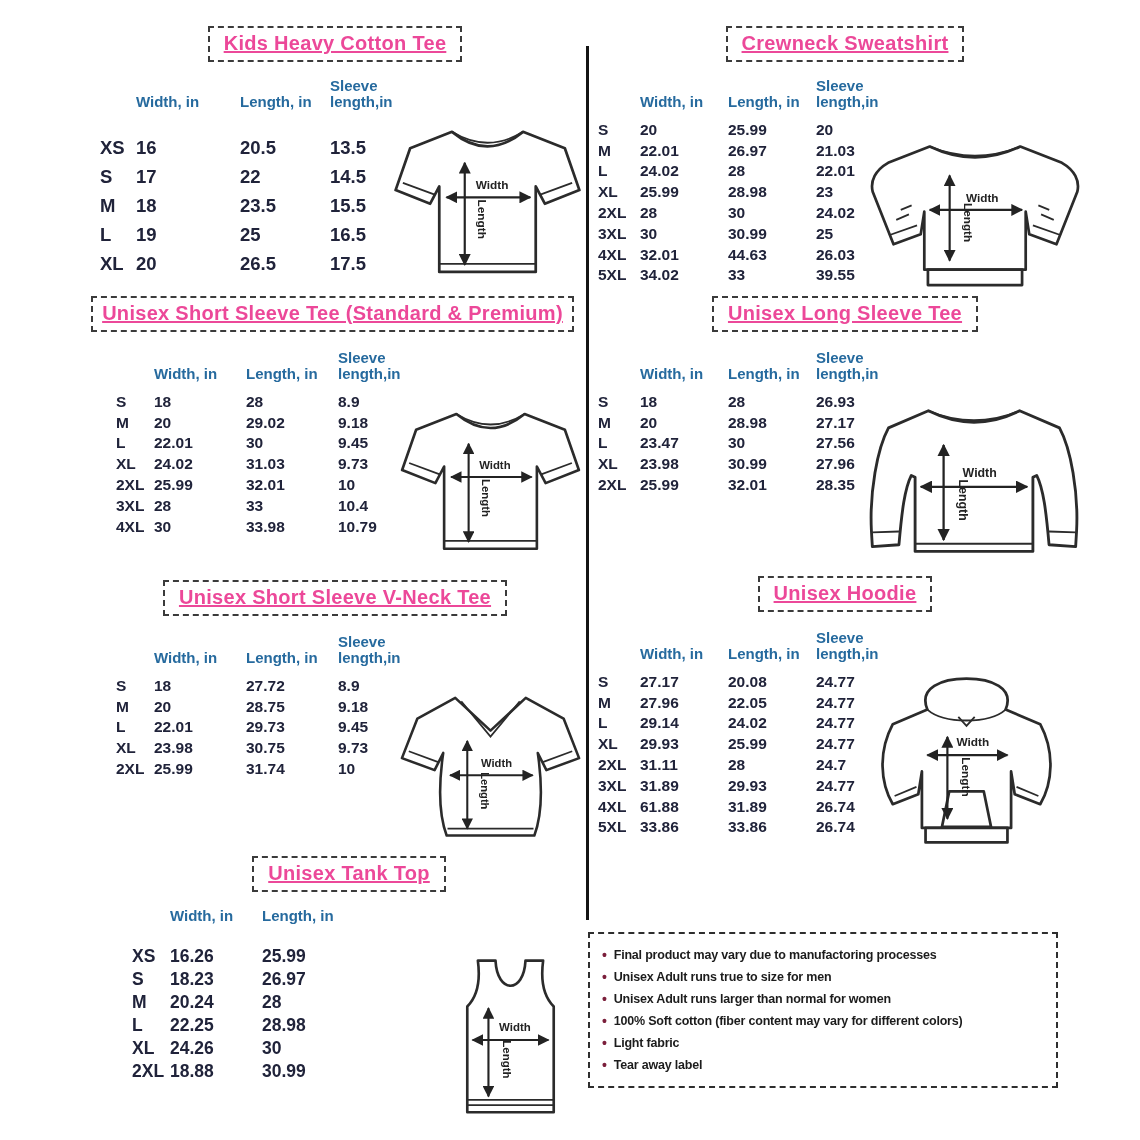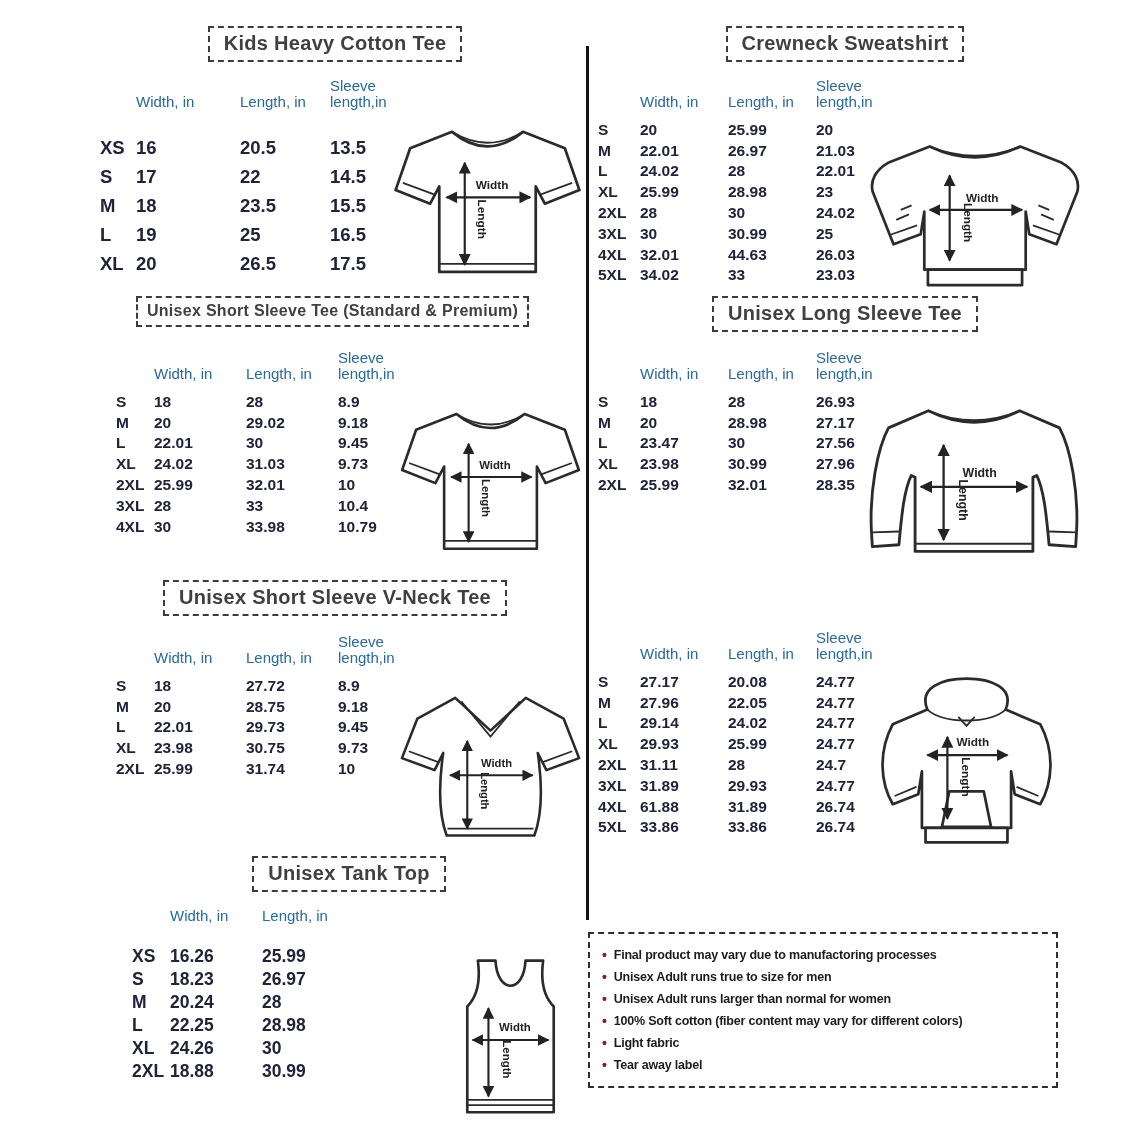--- a/index.html
+++ b/index.html
@@ -2,27 +2,27 @@
 <html><head>
 <meta charset="utf-8">
 <style>
   html,body{margin:0;padding:0;background:#ffffff;}
   #page{position:relative;width:1140px;height:1140px;background:#ffffff;
         font-family:"Liberation Sans","DejaVu Sans",sans-serif;color:#20233a;overflow:hidden;}
 
   .panel{position:absolute;}
   .title-wrap{text-align:center;}
   .title-box{display:inline-block;border:2px dashed #3b3b3b;padding:4px 14px 5px;
-             color:#404040;font-weight:800;font-size:20px;letter-spacing:.3px;
-             background:#fff;white-space:nowrap;}
-  #sec2 .title-box{font-size:16px;padding:4px 9px 5px;}
+             color:#ec4899;font-weight:800;font-size:20px;letter-spacing:.3px;
+             background:#fff;white-space:nowrap;text-decoration:underline;}
+  #sec2 .title-box{font-size:20px;padding:4px 9px 5px;}
 
   .size-table{position:absolute;z-index:2;}
   .t-head,.t-row{display:grid;grid-template-columns:var(--cols);align-items:end;}
-  .t-h{color:#266a9e;font-weight:400;font-size:15px;line-height:16px;white-space:pre-line;}
+  .t-h{color:#266a9e;font-weight:700;font-size:15px;line-height:16px;white-space:pre-line;}
   .t-body{margin-top:8px;}
   #t0 .t-body{margin-top:20px;}
   #t6 .t-body{margin-top:20px;}
   .t-row{color:#20233a;}
   .t-size{font-weight:800;}
   .t-val{font-weight:700;}
   .rows-wide  .t-row{height:29px;font-size:18.5px;}
   .rows-mid   .t-row{height:23px;font-size:17.5px;}
   .rows-dense .t-row{height:20.8px;font-size:15.5px;}
 
@@ -188,21 +188,21 @@
           <div class="t-row">
             <span class="t-size">4XL</span>
             <span class="t-val">32.01</span>
             <span class="t-val">44.63</span>
             <span class="t-val">26.03</span>
           </div>
           <div class="t-row">
             <span class="t-size">5XL</span>
             <span class="t-val">34.02</span>
             <span class="t-val">33</span>
-            <span class="t-val">23.03</span>
+            <span class="t-val">39.55</span>
           </div>
         </div>
     </div>
     <div class="garment" id="g1">
       <svg width="240" height="172" viewBox="0 0 240 190">
         <defs>
             <marker id="m1" viewBox="0 0 10 10" refX="9" refY="5" markerWidth="5.5" markerHeight="5.5" orient="auto-start-reverse">
               <path d="M0 0L10 5L0 10z" fill="#232323"></path>
             </marker>
           </defs>
@@ -422,20 +422,23 @@
         <path class="ln" d="M55 174 L155 174"></path>
         <line class="dim" x1="58" y1="112" x2="154" y2="112" marker-start="url(#m4)" marker-end="url(#m4)"></line>
         <line class="dim" x1="78" y1="72" x2="78" y2="174" marker-start="url(#m4)" marker-end="url(#m4)"></line>
         <text class="dim-label" x="112" y="102" text-anchor="middle">Width</text>
         <text class="dim-label" transform="translate(94 130) rotate(90)" text-anchor="middle">Length</text>
       </svg>
     </div>
   </section>
 
   <section class="panel" id="sec5">
+    <div class="title-wrap">
+      <span class="title-box">Unisex Hoodie</span>
+    </div>
     <div class="size-table rows-dense" id="t5">
       <div class="t-head">
         <span class="t-h"></span>
         <span class="t-h">Width, in</span>
         <span class="t-h">Length, in</span>
         <span class="t-h">Sleeve
 length,in</span>
       </div>
       <div class="t-body">
           <div class="t-row">

